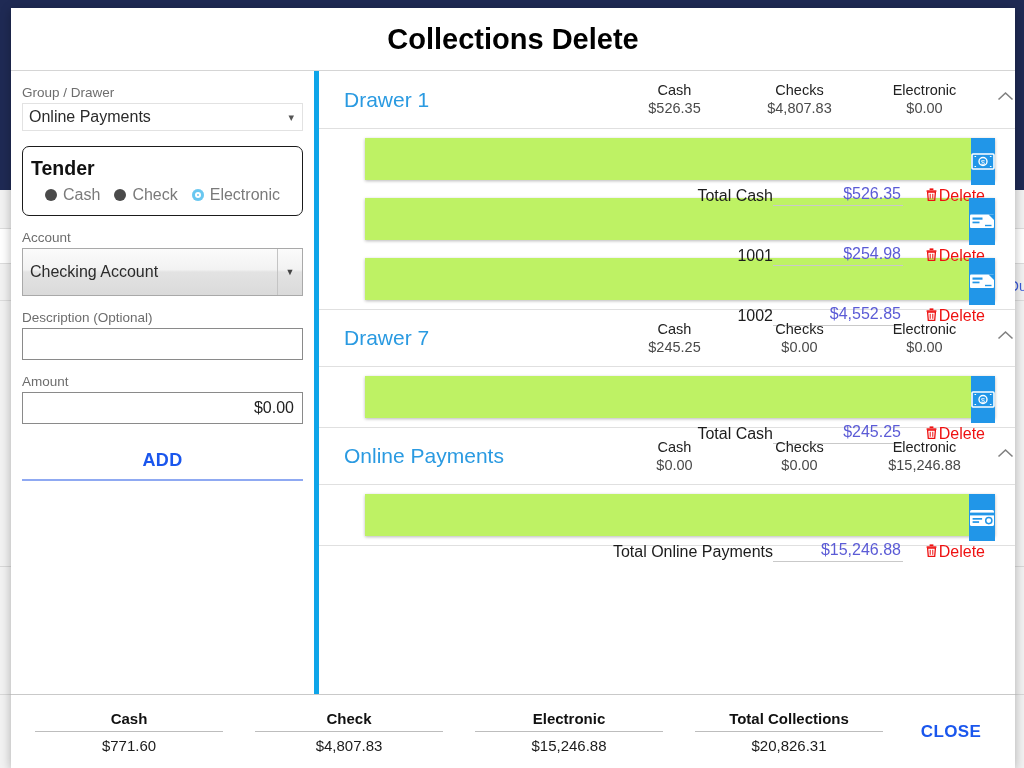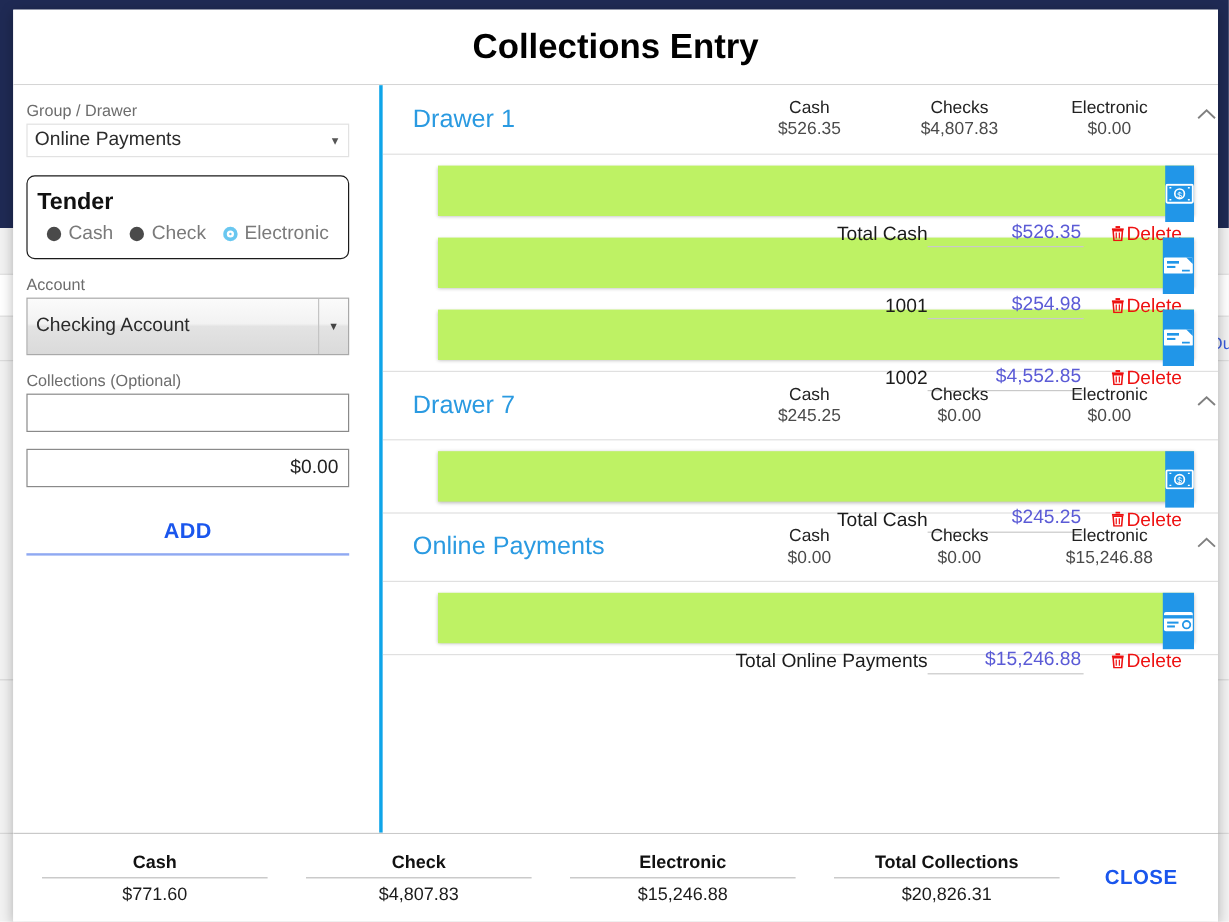--- a/index.html
+++ b/index.html
@@ -60,22 +60,22 @@
     background: #fff;
     border-bottom: 1px solid #d5d5d5;
   }
 
   
   #modal-body { flex: 1 1 auto; display: flex; min-height: 0; }
 
   
   #left-panel {
     flex: 0 0 308px; width: 308px;
-    border-right: 3px solid #0ea5e9;
-    padding: 14px 25px 0 11px;
+    border-right: 5px solid #0ea5e9;
+    padding: 14px 11px 0 11px;
     background: #fff;
     display: flex; flex-direction: column;
   }
   .field-label {
     font-size: 13.5px; color: #6d6d6d; margin-bottom: 3px; font-weight: 400;
   }
   .combo-plain {
     height: 28px; width: 100%;
     border: 1px solid #e2e2e2; background: #fff;
     display: flex; align-items: center; justify-content: space-between;
@@ -224,21 +224,21 @@
   <div id="backdrop-card-a"></div>
   <div id="backdrop-text-a">ra</div>
   <div id="backdrop-text-b">Ou</div>
   <div id="backdrop-rule-a"></div>
   <div id="backdrop-rule-b"></div>
   <div id="backdrop-rule-c"></div>
 </div>
 
 <div id="modal">
 
-  <div id="modal-title">Collections Entry</div>
+  <div id="modal-title">Collections Delete</div>
 
   <div id="modal-body">
 
     <div id="left-panel">
 
       <div class="field-label">Group / Drawer</div>
       <div class="combo-plain">
         <span>Online Payments</span>
         <span class="chev">▾</span>
       </div>
@@ -268,25 +268,26 @@
       <div class="spacer-12"></div>
 
       <div class="field-label">Account</div>
       <div class="combo-win">
         <span class="val">Checking Account</span>
         <span class="arrow">▼</span>
       </div>
 
       <div class="spacer-12"></div>
 
-      <div class="field-label">Collections (Optional)</div>
+      <div class="field-label">Description (Optional)</div>
       <div class="text-input"></div>
 
       <div class="spacer-12"></div>
 
+      <div class="field-label">Amount</div>
       <div class="text-input right">$0.00</div>
 
       <div id="add-wrap">
         <div id="add-button">ADD</div>
       </div>
 
     </div>
 
     <div id="right-panel">
         <div class="group-header first">

